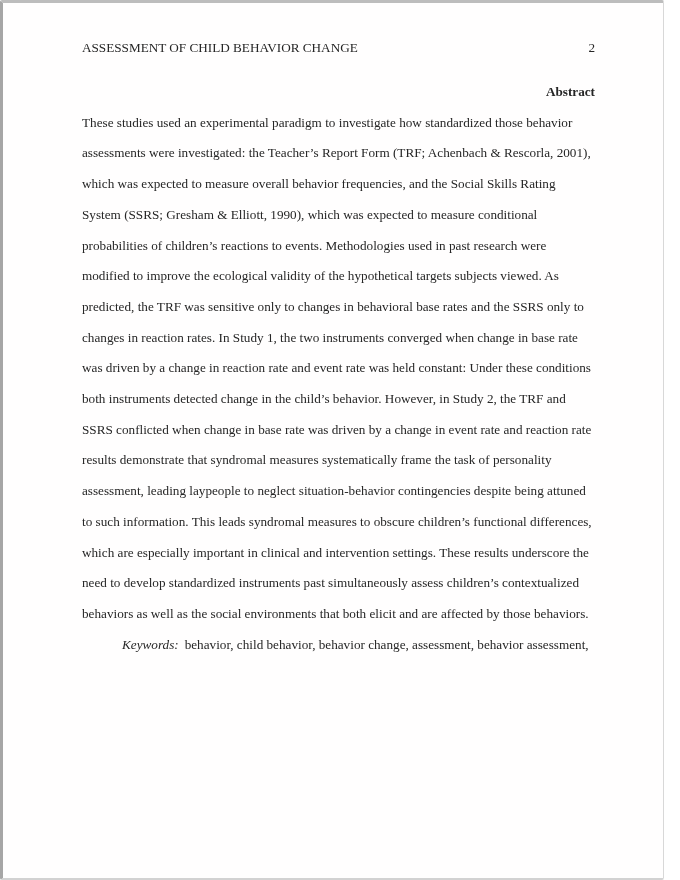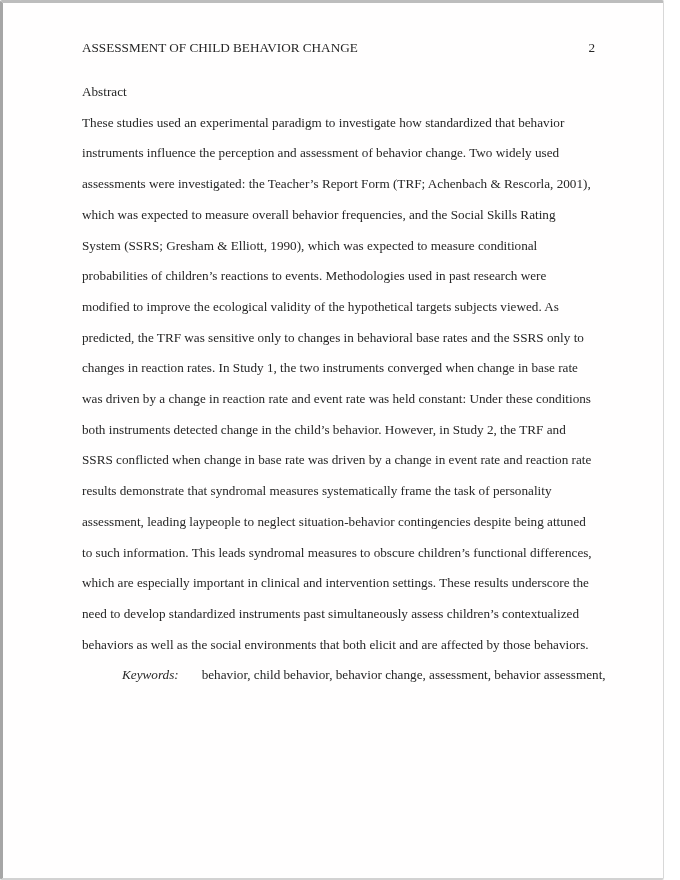--- a/index.html
+++ b/index.html
@@ -32,48 +32,48 @@
   }
   .body-block {
     margin-top: 21px;
     font-size: 13.2px;
     line-height: 30.7px;
   }
   .line {
     white-space: nowrap;
   }
   .center {
-    text-align: left;
+    text-align: right;
     white-space: normal;
+    font-weight: bold;
   }
   .kw-indent {
     padding-left: 40px;
   }
   .italic {
     font-style: italic;
-    margin-right: 23px;
+    margin-right: 6px;
   }
 </style>
 </head>
 <body>
 
 <div class="page">
 
   <div class="header-row">
     <span>ASSESSMENT OF CHILD BEHAVIOR CHANGE</span>
     <span>2</span>
   </div>
 
   <div class="body-block">
 
     <div class="line center">Abstract</div>
 
     <div>
-        <div class="line">These studies used an experimental paradigm to investigate how standardized that behavior</div>
-        <div class="line">instruments influence the perception and assessment of behavior change. Two widely used</div>
+        <div class="line">These studies used an experimental paradigm to investigate how standardized those behavior</div>
         <div class="line">assessments were investigated: the Teacher’s Report Form (TRF; Achenbach &amp; Rescorla, 2001),</div>
         <div class="line">which was expected to measure overall behavior frequencies, and the Social Skills Rating</div>
         <div class="line">System (SSRS; Gresham &amp; Elliott, 1990), which was expected to measure conditional</div>
         <div class="line">probabilities of children’s reactions to events. Methodologies used in past research were</div>
         <div class="line">modified to improve the ecological validity of the hypothetical targets subjects viewed. As</div>
         <div class="line">predicted, the TRF was sensitive only to changes in behavioral base rates and the SSRS only to</div>
         <div class="line">changes in reaction rates. In Study 1, the two instruments converged when change in base rate</div>
         <div class="line">was driven by a change in reaction rate and event rate was held constant: Under these conditions</div>
         <div class="line">both instruments detected change in the child’s behavior. However, in Study 2, the TRF and</div>
         <div class="line">SSRS conflicted when change in base rate was driven by a change in event rate and reaction rate</div>

